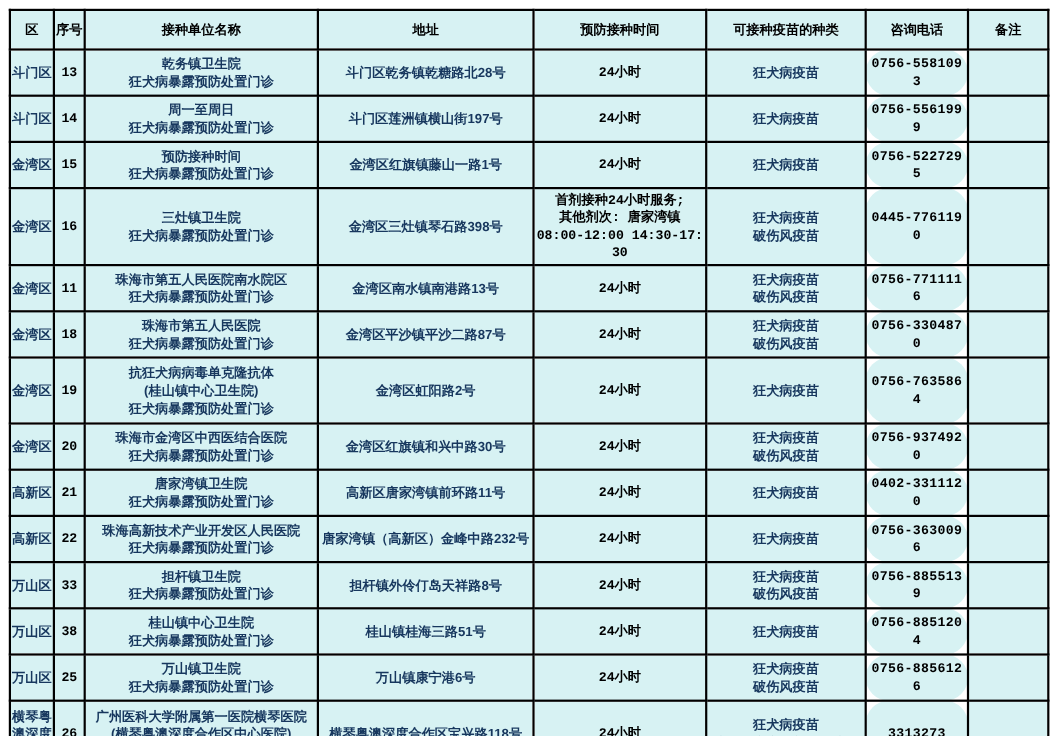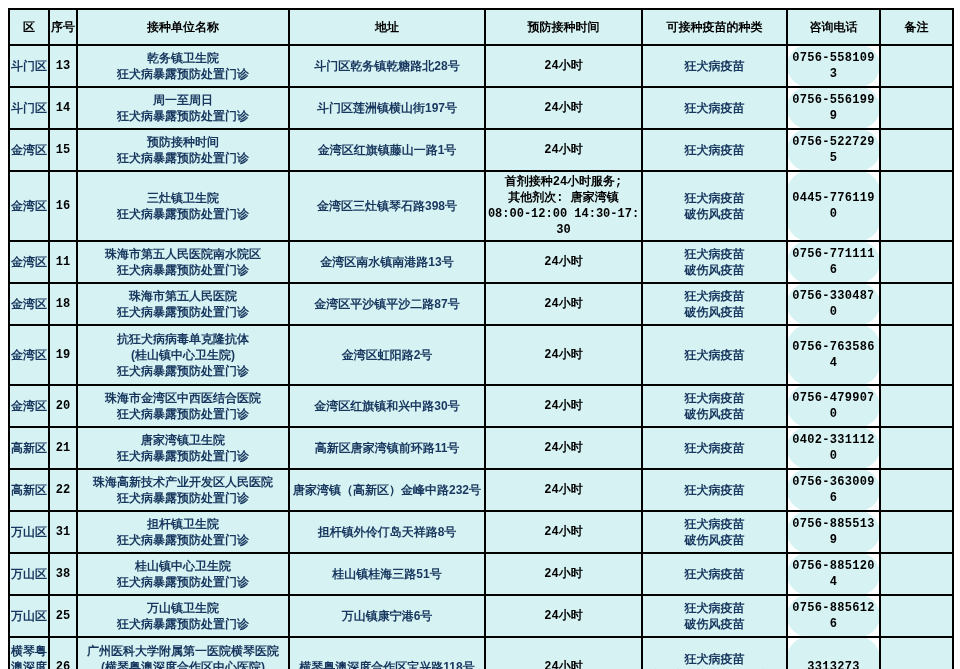--- a/index.html
+++ b/index.html
@@ -280,21 +280,21 @@
             <div>金湾区红旗镇和兴中路30号</div>
           </td>
           <td class="black">
             <div>24小时</div>
           </td>
           <td class="navy">
             <div>狂犬病疫苗</div>
             <div>破伤风疫苗</div>
           </td>
           <td class="black phone">
-            <div>0756-4799070</div>
+            <div>0756-9374920</div>
           </td>
           <td class="black">
             <div></div>
           </td>
         </tr>
         <tr style="height: 42px;">
           <td class="navy">
             <div>高新区</div>
           </td>
           <td class="black">
@@ -345,21 +345,21 @@
           </td>
           <td class="black">
             <div></div>
           </td>
         </tr>
         <tr style="height: 42px;">
           <td class="navy">
             <div>万山区</div>
           </td>
           <td class="black">
-            <div>31</div>
+            <div>33</div>
           </td>
           <td class="navy">
             <div>担杆镇卫生院</div>
             <div>狂犬病暴露预防处置门诊</div>
           </td>
           <td class="navy">
             <div>担杆镇外伶仃岛天祥路8号</div>
           </td>
           <td class="black">
             <div>24小时</div>

